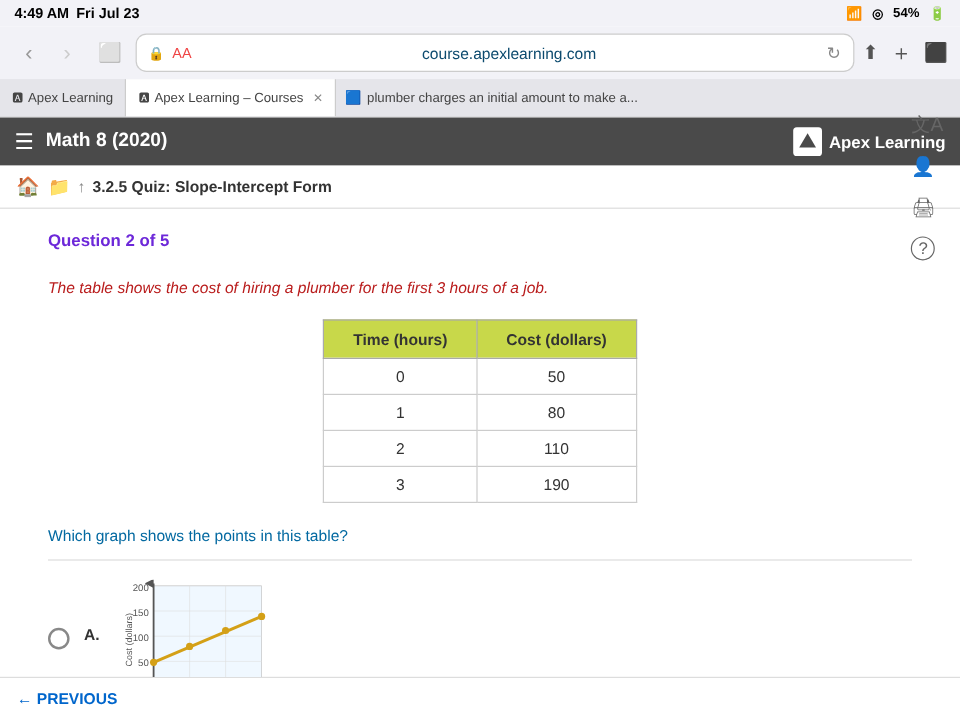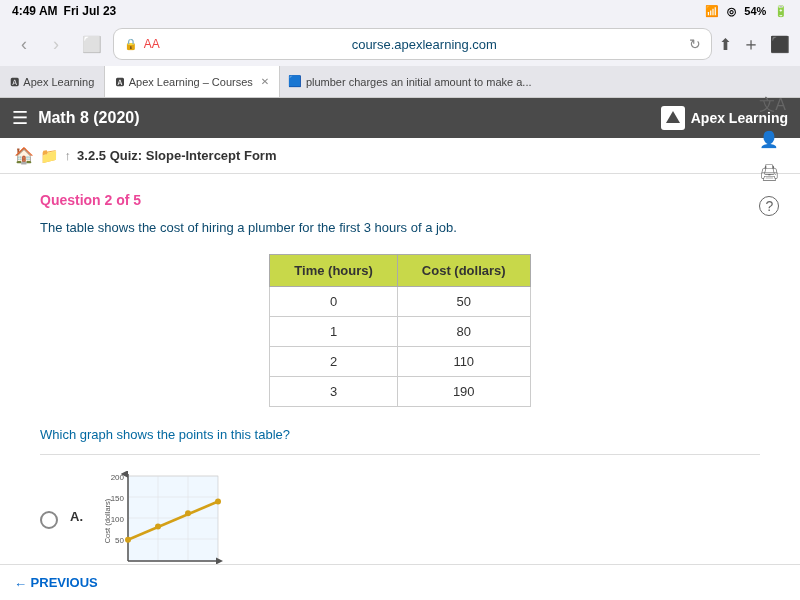--- a/index.html
+++ b/index.html
@@ -72,22 +72,22 @@
       display: flex; align-items: center; justify-content: space-between;
       padding: 6px 14px; border-bottom: 1px solid #ddd; background: #fff; height: 36px;
     }
     .quiz-nav-left { display: flex; align-items: center; gap: 6px; color: #555; font-size: 13px; }
     .quiz-nav-title { font-weight: 600; color: #333; font-size: 13px; }
     .quiz-nav-right { display: flex; gap: 14px; color: #666; font-size: 16px; flex-direction: column; }
 
     
     .main-content { padding: 18px 40px; overflow-y: auto; height: calc(600px - 22px - 44px - 32px - 40px - 36px - 36px); }
 
-    .question-label { font-size: 14px; font-weight: 700; margin-bottom: 10px; color: #ec4899; }
-    .question-text { font-size: 13px; color: #0c4a6e; margin-bottom: 16px; line-height: 1.5; }
+    .question-label { font-size: 14px; font-weight: 700; margin-bottom: 22px; color: #6d28d9; }
+    .question-text { font-size: 13px; color: #b91c1c; margin-bottom: 16px; line-height: 1.5; font-style: italic; }
 
     
     .data-table { border-collapse: collapse; margin: 0 auto 20px auto; }
     .data-table th {
       background: #c8d84a; color: #333; font-weight: 700; padding: 8px 24px;
       border: 1px solid #aaa; text-align: center; font-size: 13px;
     }
     .data-table td {
       border: 1px solid #ccc; text-align: center; padding: 7px 24px;
       font-size: 13px; color: #333; background: #fff;

